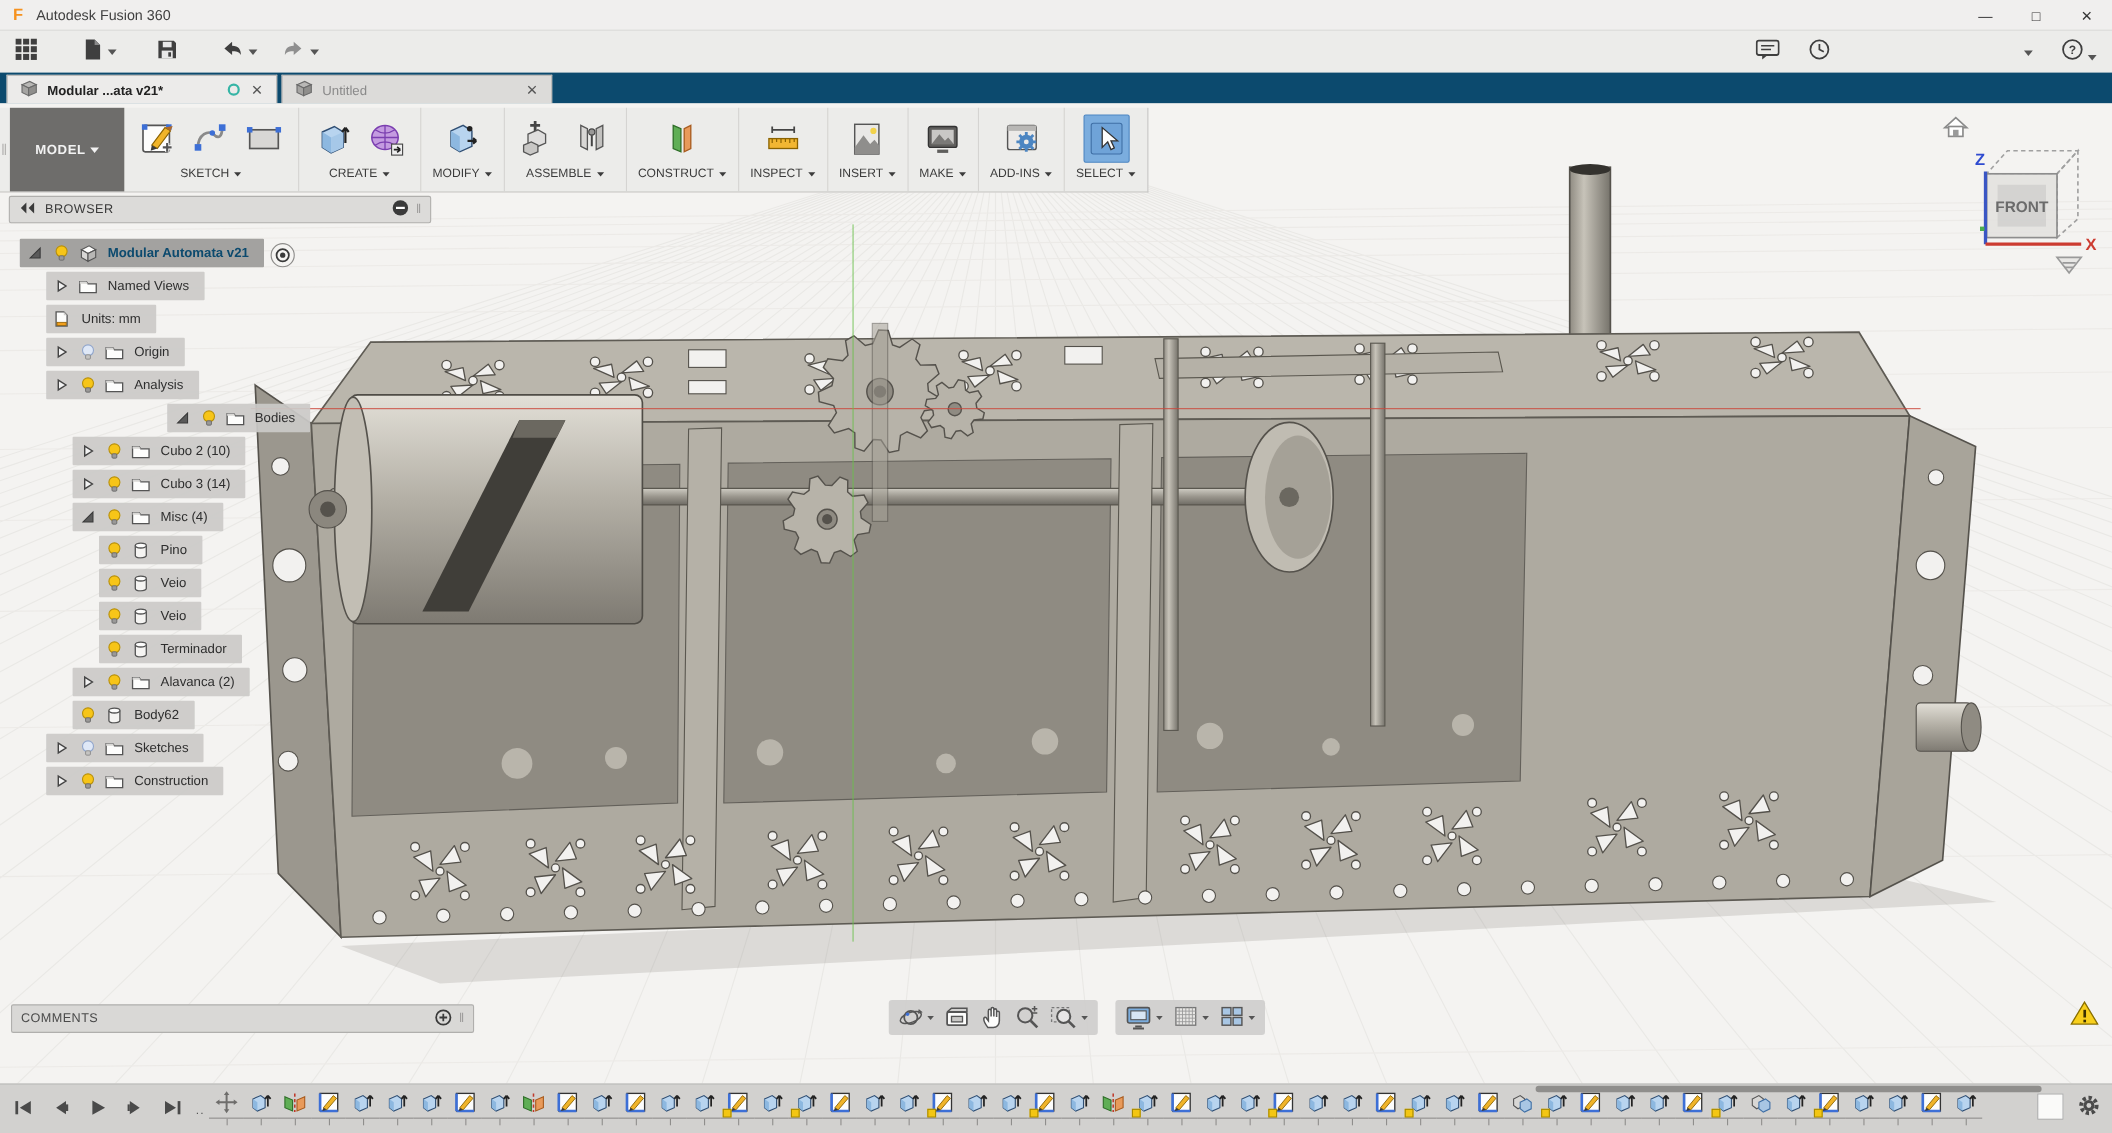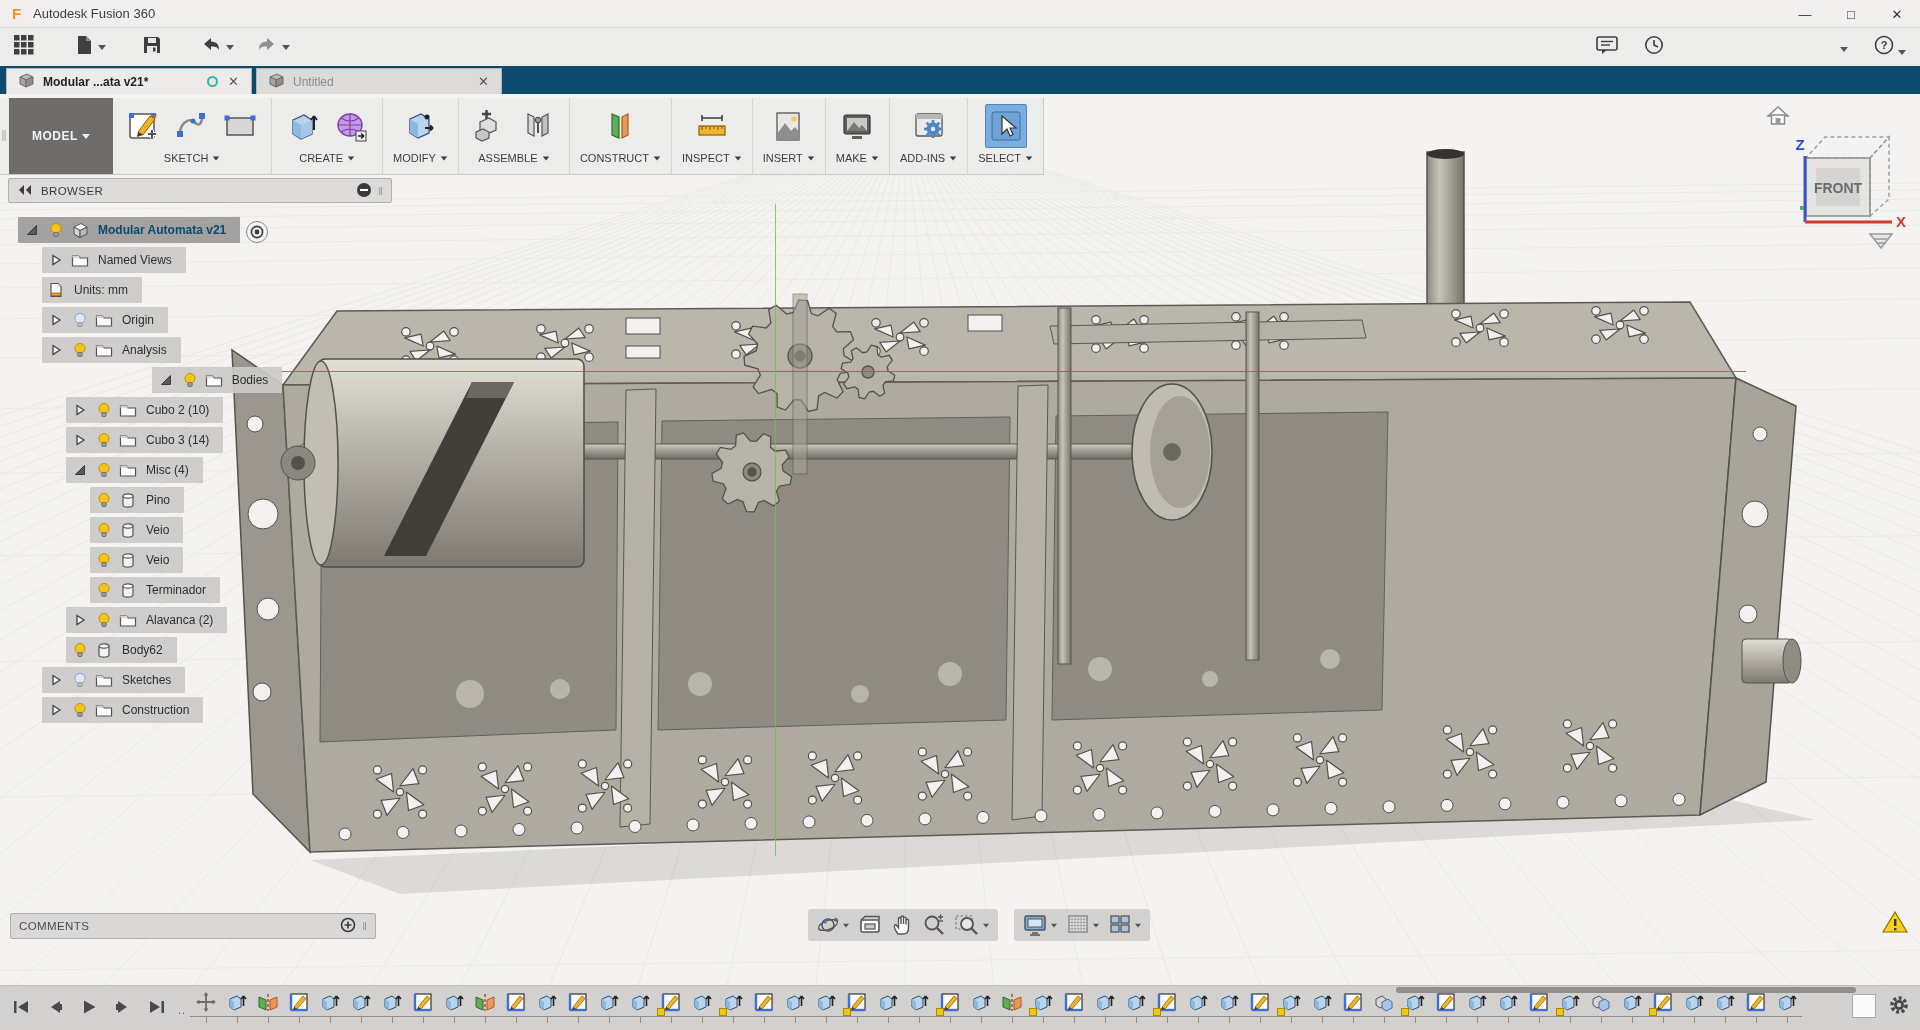--- a/index.html
+++ b/index.html
@@ -56,21 +56,21 @@
   .trow-wrap{display:flex;align-items:center;}
   .trow.selected{background:#a3a2a0;font-weight:bold;color:#0c4a6e;}
   .tcell{display:flex;align-items:center;justify-content:center;width:20px;height:20px;margin-right:4px;flex:none;}
   .tlabel{white-space:nowrap;padding:0 4px;}
   .radio-wrap{width:22px;height:22px;background:#f5f4f2;border:1px solid #8c8b89;border-radius:50%;display:flex;align-items:center;justify-content:center;margin-left:6px;}
 
   
   .viewcube{position:absolute;right:4px;top:4px;width:158px;height:156px;}
 
   
-  .comments{position:absolute;left:10px;bottom:46px;width:366px;height:26px;background:#d9d8d6;border:1px solid #b0afad;border-radius:2px;display:flex;align-items:center;padding:0 8px;font-size:11.5px;color:#4a4a4a;justify-content:center;}
+  .comments{position:absolute;left:10px;bottom:46px;width:421px;height:26px;background:#d9d8d6;border:1px solid #b0afad;border-radius:2px;display:flex;align-items:center;padding:0 8px;font-size:11.5px;color:#4a4a4a;justify-content:center;}
   .comments .c-label{flex:1;letter-spacing:.4px;}
 
   
   .navbar{position:absolute;left:808px;bottom:44px;display:flex;align-items:center;gap:16px;}
   .nav-group{display:flex;align-items:center;background:rgba(208,207,205,.95);border-radius:3px;padding:2px 6px;gap:4px;}
   .nav-btn{display:flex;align-items:center;padding:2px 2px;}
   .nav-btn .caret{transform:scale(.75);margin-left:2px;}
 
   .warn-badge{position:absolute;right:12px;bottom:48px;}
 

